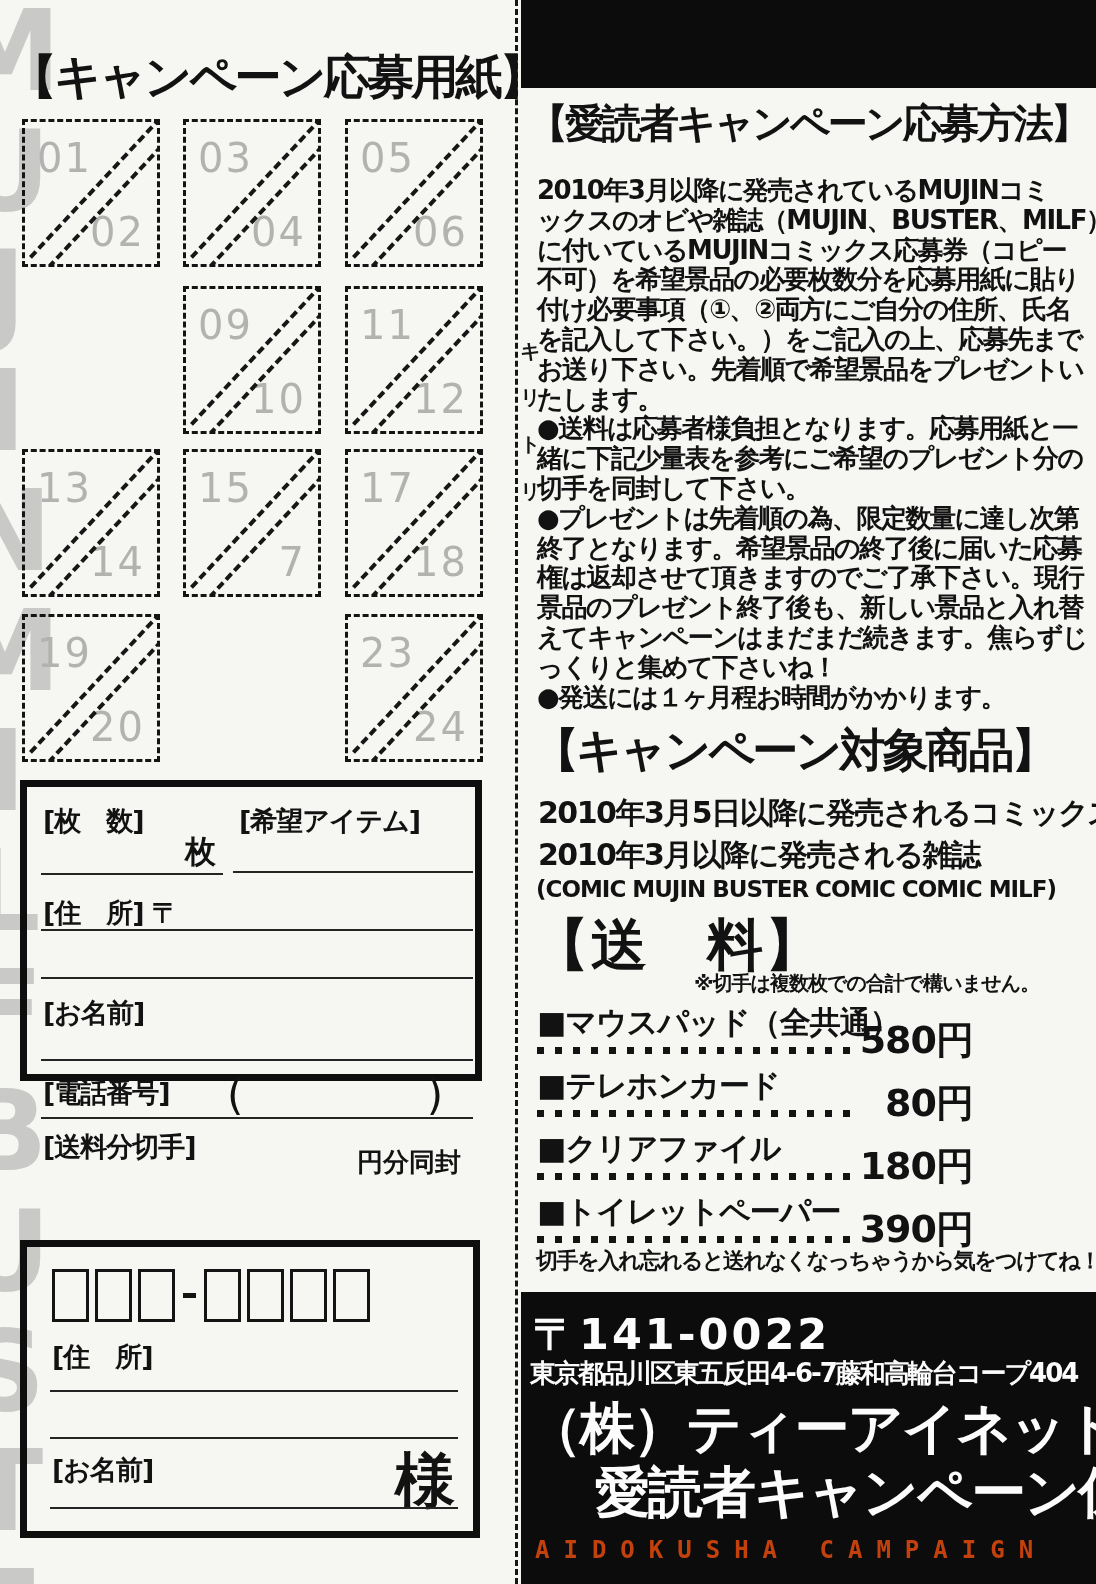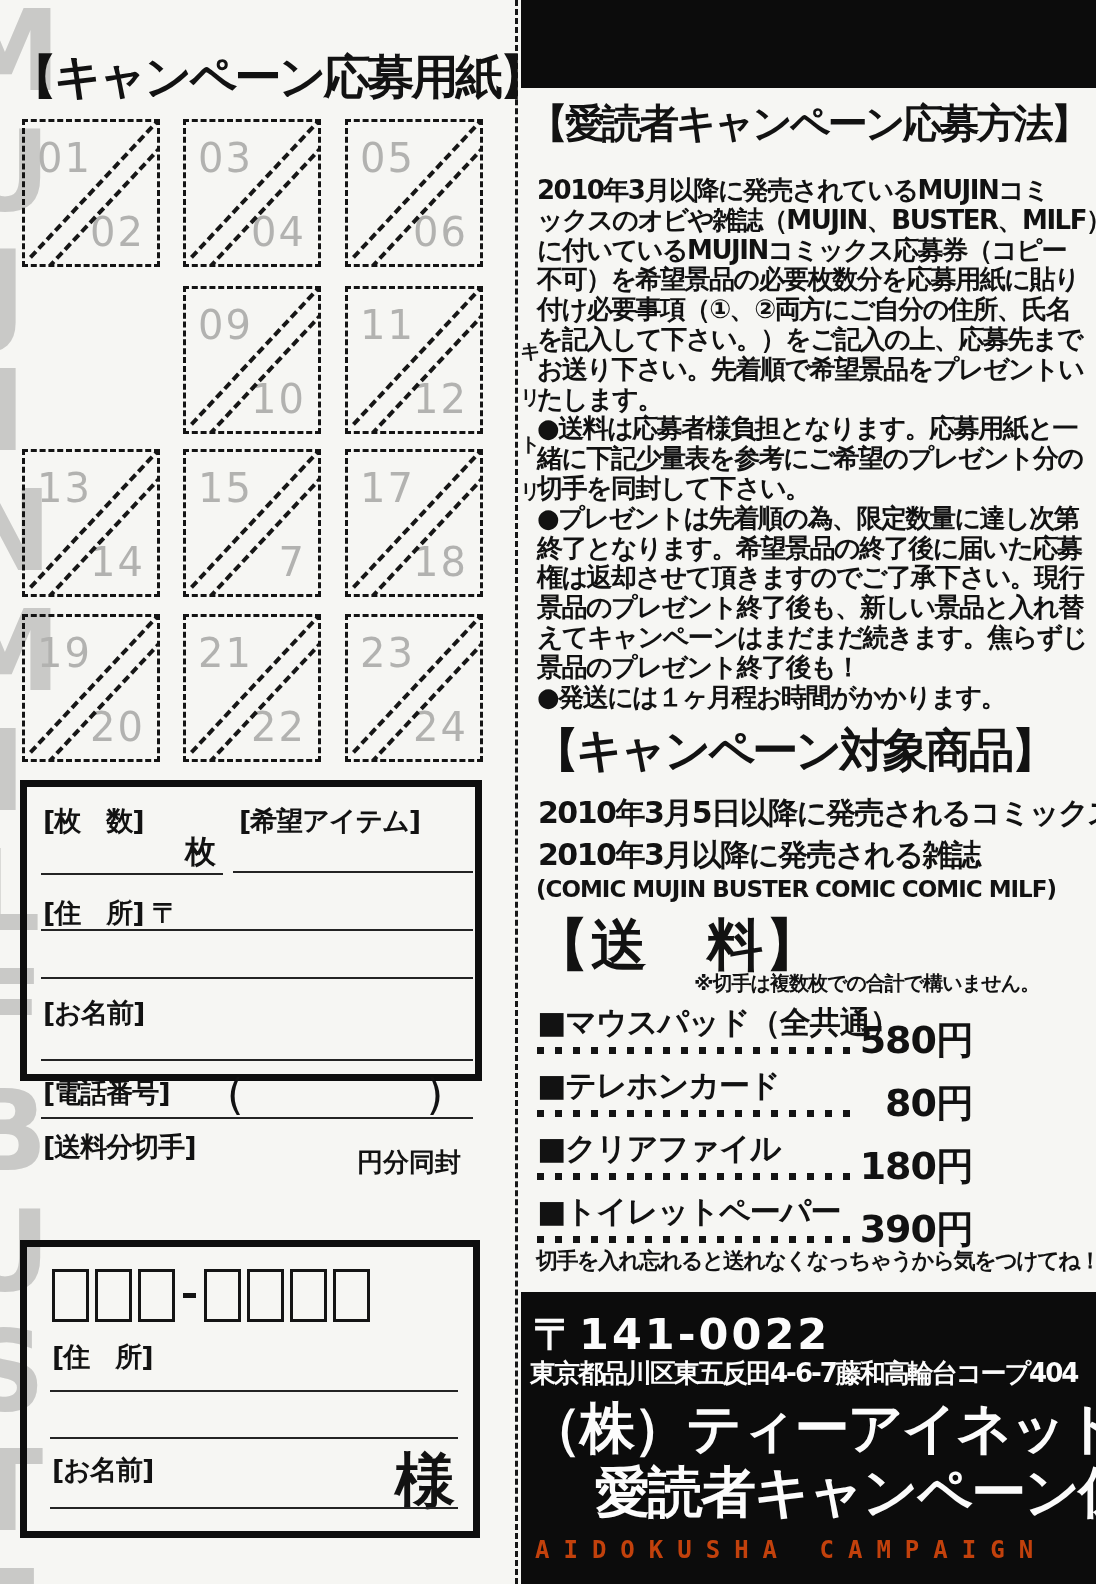--- a/index.html
+++ b/index.html
@@ -141,26 +141,20 @@
     <span class="tnum b">18</span>
     <span class="diag d1"></span>
       <span class="diag d2"></span>
   </div>
   <div class="tbox" style="left:22px;top:614px;">
     <span class="tnum a">19</span>
     <span class="tnum b">20</span>
     <span class="diag d1"></span>
       <span class="diag d2"></span>
   </div>
-  <div class="tbox" style="left:183px;top:614px;">
-    <span class="tnum a">21</span>
-    <span class="tnum b">22</span>
-    <span class="diag d1"></span>
-      <span class="diag d2"></span>
-  </div>
   <div class="tbox" style="left:345px;top:614px;">
     <span class="tnum a">23</span>
     <span class="tnum b">24</span>
     <span class="diag d1"></span>
       <span class="diag d2"></span>
   </div>
 
   <div class="formbox form1">
     <span class="f-label" style="left:16px;top:16px;">[枚　数]</span>
     <span class="f-label" style="left:212px;top:16px;">[希望アイテム]</span>
@@ -212,21 +206,21 @@
     <div>お送り下さい。先着順で希望景品をプレゼントい</div>
     <div>たします。</div>
     <div>●送料は応募者様負担となります。応募用紙と一</div>
     <div>緒に下記少量表を参考にご希望のプレゼント分の</div>
     <div>切手を同封して下さい。</div>
     <div>●プレゼントは先着順の為、限定数量に達し次第</div>
     <div>終了となります。希望景品の終了後に届いた応募</div>
     <div>権は返却させて頂きますのでご了承下さい。現行</div>
     <div>景品のプレゼント終了後も、新しい景品と入れ替</div>
     <div>えてキャンペーンはまだまだ続きます。焦らずじ</div>
-    <div>景品のプレゼント終了後も！</div>
+    <div>っくりと集めて下さいね！</div>
     <div>●発送には１ヶ月程お時間がかかります。</div>
   </div>
 
   <div class="r-h2">【キャンペーン対象商品】</div>
   <div class="tg1">2010年3月5日以降に発売されるコミックス</div>
   <div class="tg2">2010年3月以降に発売される雑誌</div>
   <div class="tg3">(COMIC MUJIN BUSTER COMIC COMIC MILF)</div>
 
   <div class="r-h3">【送　料】</div>
   <div class="ship-note">※切手は複数枚での合計で構いません。</div>

